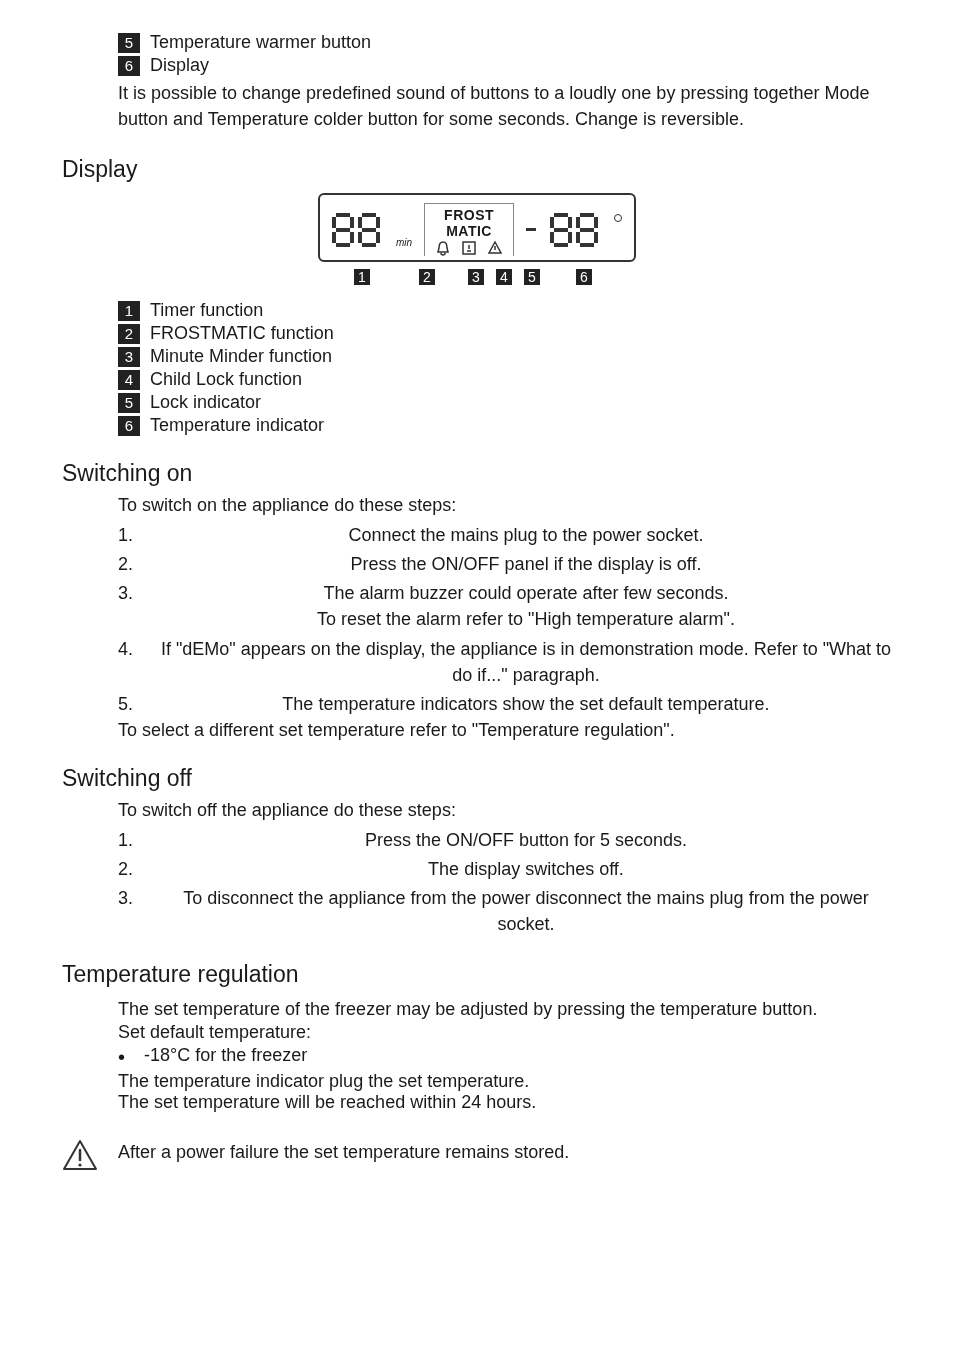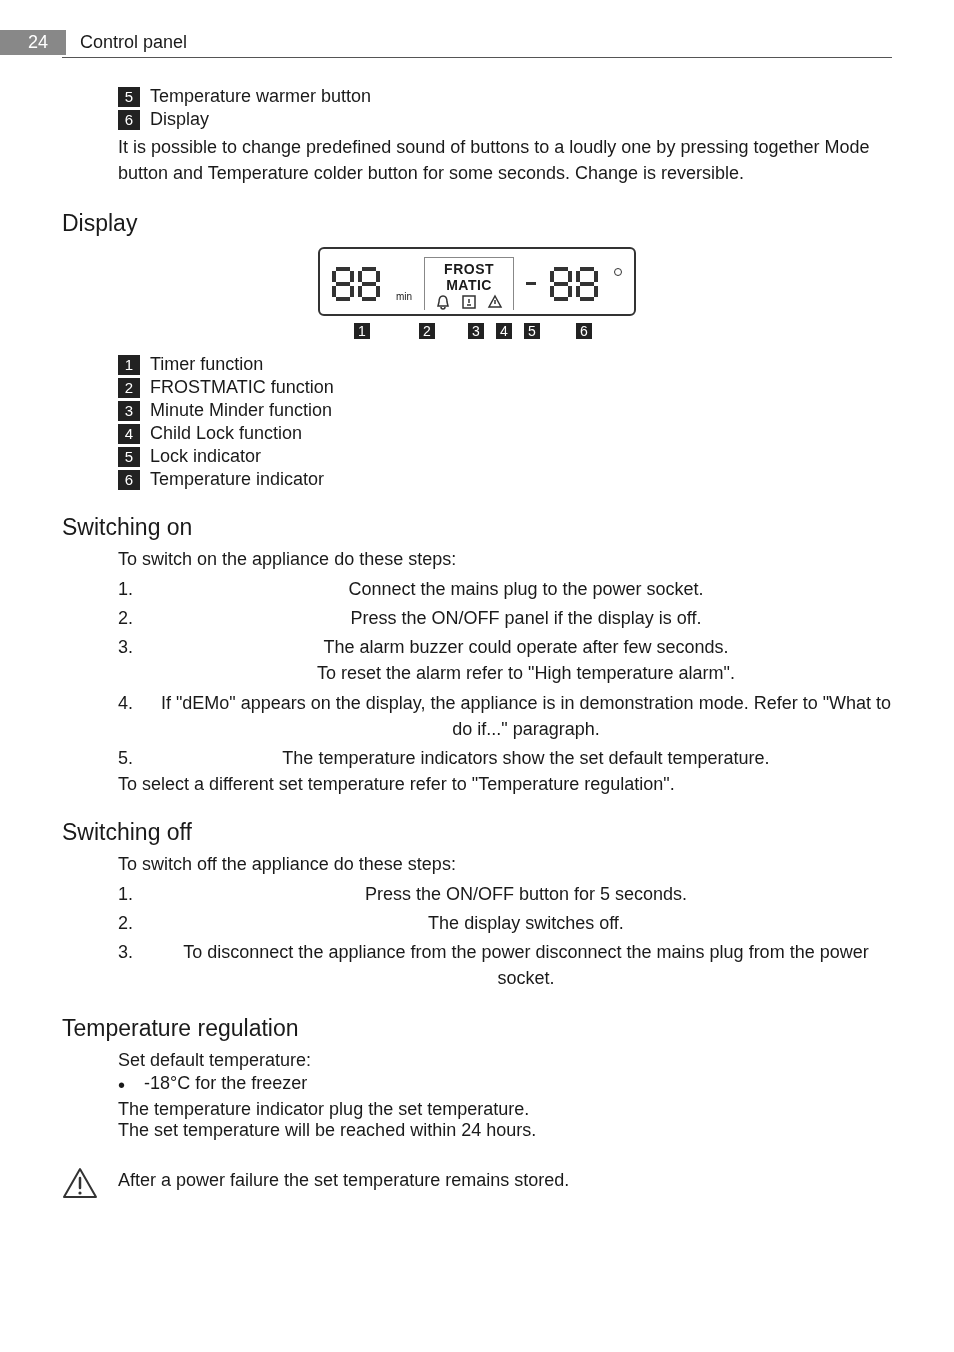--- a/index.html
+++ b/index.html
@@ -116,21 +116,21 @@
   }
   .lcd {
     border: 2px solid #333;
     border-radius: 6px;
     padding: 8px 12px 4px 12px;
     display: flex;
     align-items: center;
     gap: 12px;
     position: relative;
   }
-  .seg-block { display: flex; align-items: flex-end; gap: 14px; }
+  .seg-block { display: flex; align-items: flex-end; gap: 14px; font-style: italic; }
   .mid-block {
     border: 1.5px solid #888;
     border-bottom: none;
     padding: 4px 10px 0 10px;
     display: flex;
     flex-direction: column;
     align-items: center;
     gap: 2px;
   }
   .frost-label { font-size: 14px; font-weight: 600; line-height: 1; letter-spacing: 0.5px; }
@@ -142,24 +142,20 @@
   }
   .minus {
     width: 10px; height: 3px; background: #333;
   }
 </style>
 </head>
 <body>
 
 <div class="page">
 
-  <div class="header">
-    <span class="page-num-box">24</span>
-    <span class="header-title">Control panel</span>
-  </div>
 
   <div class="top-items">
     <div class="item-row">
       <span class="numbox">5</span>
       <span class="item-text">Temperature warmer button</span>
     </div>
     <div class="item-row">
       <span class="numbox">6</span>
       <span class="item-text">Display</span>
     </div>
@@ -294,20 +290,21 @@
         </li>
       <li>
           <span class="num">3.</span>
           <span class="txt">To disconnect the appliance from the power disconnect the mains plug from the power socket.</span>
         </li>
     </ol>
   </div>
 
   <h2 class="section">Temperature regulation</h2>
   <div class="indent">
+    <div style="font-size:18px; line-height:1.45;">The set temperature of the freezer may be adjusted by pressing the temperature button.</div>
     <div style="font-size:18px;">Set default temperature:</div>
     <div class="bullet-line">
       <span class="dot">•</span>
       <span>-18°C for the freezer</span>
     </div>
     <div style="font-size:18px;">The temperature indicator plug the set temperature.</div>
     <div style="font-size:18px;">The set temperature will be reached within 24 hours.</div>
   </div>
 
   <div class="note-row">

